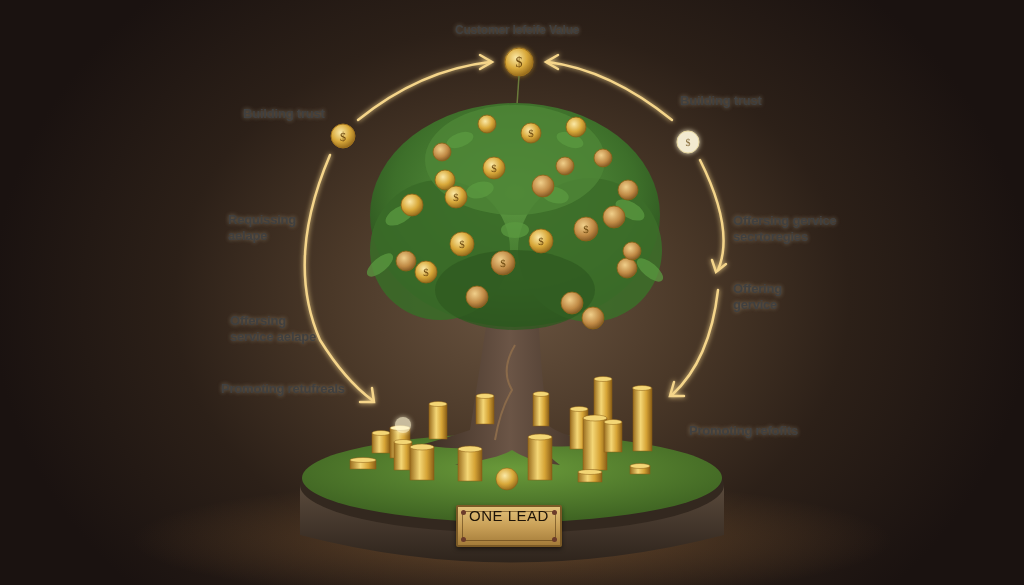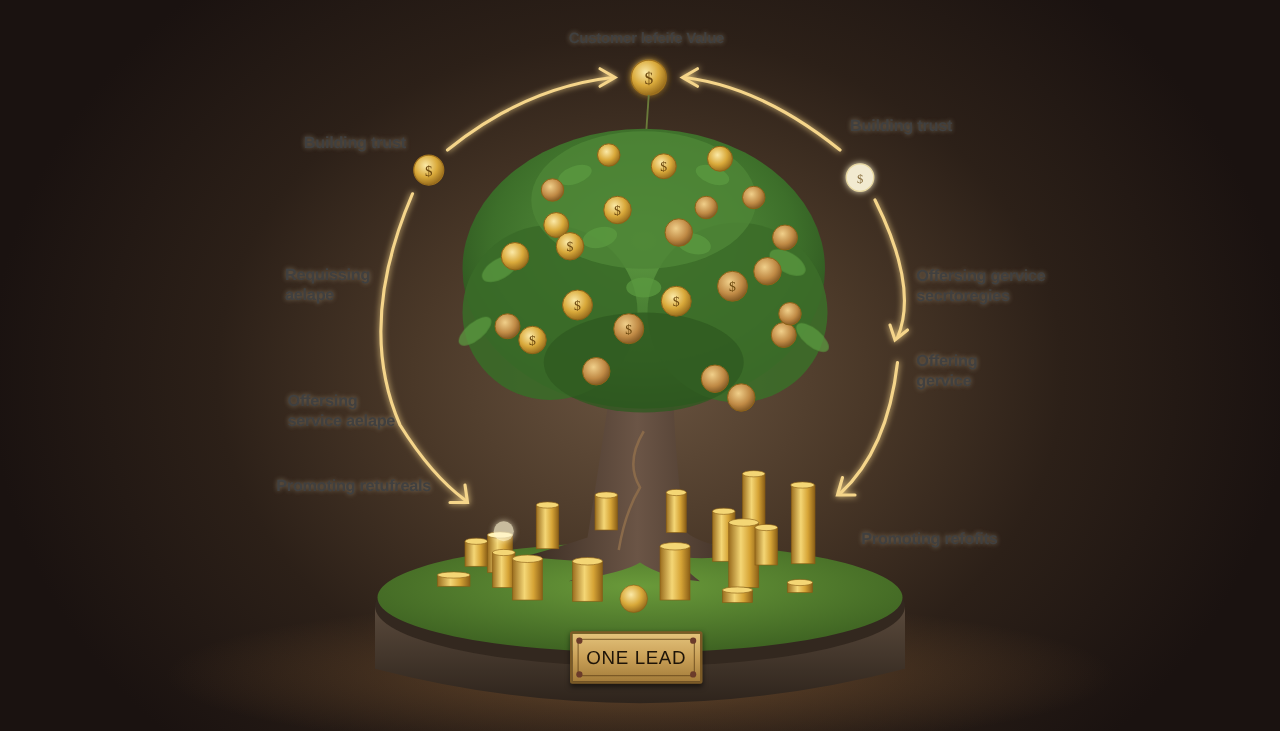--- a/index.html
+++ b/index.html
@@ -13,21 +13,21 @@
       font-weight:bold; letter-spacing:-0.2px;
       text-shadow: 0 0 4px rgba(255,240,200,0.35);
     }
     .label.right-align { text-align:left;margin-left:20px; }
     .label.title { font-size:12px; }
     svg.flow { position:absolute; left:0; top:0; }
     .plaque {
       position:absolute; left:456px; top:505px; width:106px; height:42px;
       background: linear-gradient(180deg, #e3c27a 0%, #c9a057 50%, #a47c3a 100%);
       border:2px solid #7b5a26; border-radius:2px; box-sizing:border-box;
-      display:flex; align-items:center; justify-content:center;
+      display:flex; justify-content:center;
       box-shadow: 0 2px 4px rgba(0,0,0,0.5);
     }
     .plaque .inner {
       position:absolute; left:4px; top:4px; right:4px; bottom:4px;
       border:1px solid rgba(90,60,20,0.6);
     }
     .plaque .rivet { position:absolute; width:5px; height:5px; border-radius:50%; background:#6b3b2a; }
     .plaque span.text { position:relative; font-size:15px; color:#1e1408; font-weight:normal; letter-spacing:0.5px; }
   </style>
 </head>

